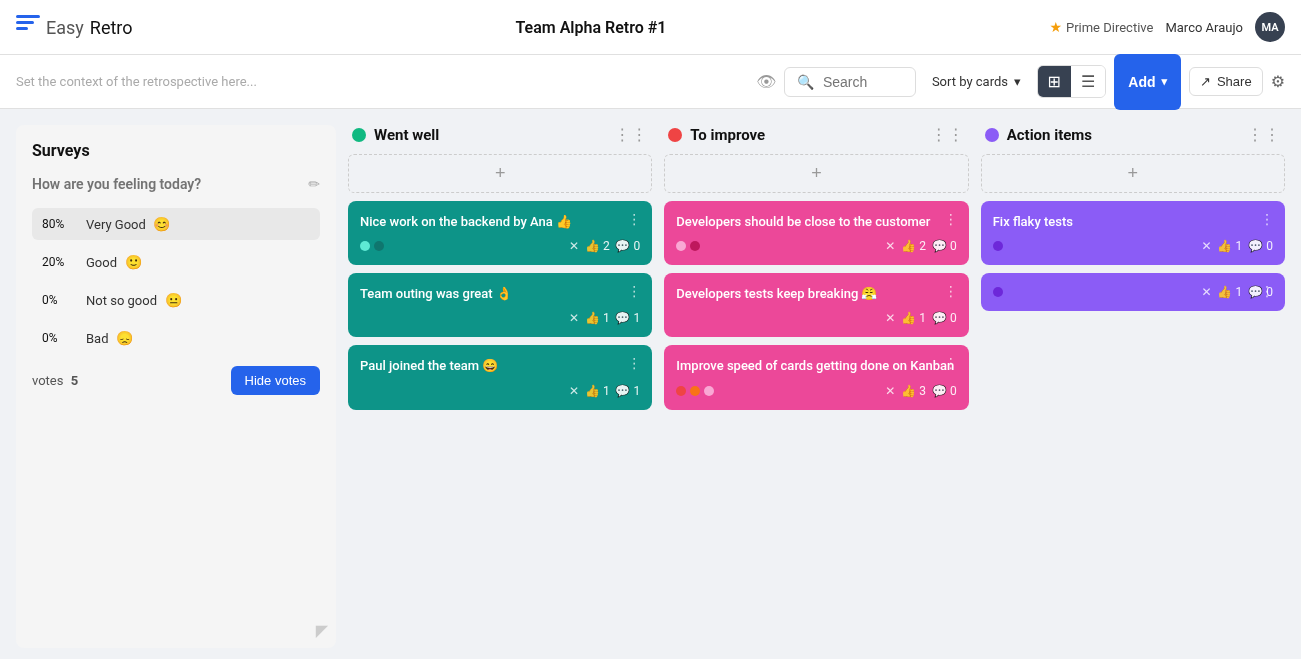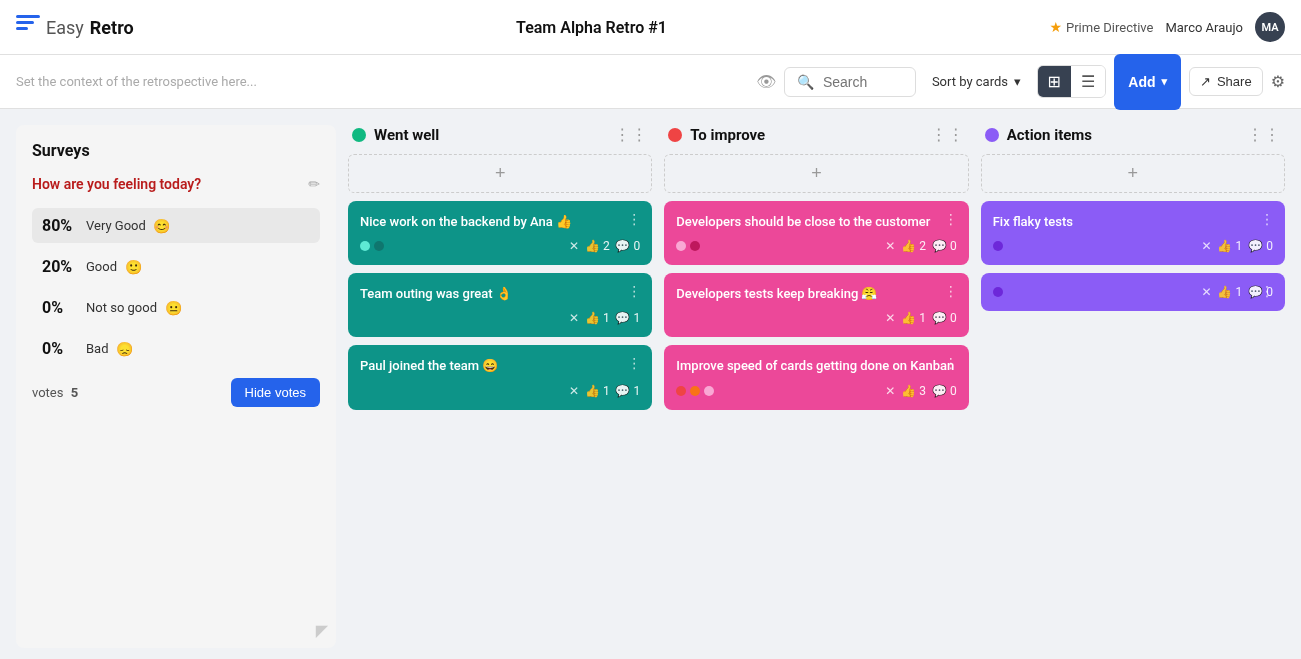--- a/index.html
+++ b/index.html
@@ -2,21 +2,21 @@
 <html><head>
   <meta charset="utf-8">
   <style>
     * { box-sizing: border-box; margin: 0; padding: 0; }
     body { font-family: -apple-system, BlinkMacSystemFont, 'Segoe UI', Roboto, sans-serif; background: #f0f2f5; min-height: 659px; overflow: hidden; }
 
     
     .header { background: white; height: 55px; display: flex; align-items: center; padding: 0 16px; border-bottom: 1px solid #e0e0e0; justify-content: space-between; }
     .logo { display: flex; align-items: center; gap: 6px; font-size: 18px; font-weight: 700; }
     .logo-easy { color: #555; font-weight: 400; }
-    .logo-retro { color: #111; font-weight: 700; }
+    .logo-retro { color: #111; font-weight: 400; }
     .logo-icon { width: 24px; height: 24px; display: flex; flex-direction: column; gap: 3px; }
     .logo-icon span { display: block; height: 3px; background: #2563eb; border-radius: 2px; }
     .logo-icon span:nth-child(1) { width: 24px; }
     .logo-icon span:nth-child(2) { width: 18px; }
     .logo-icon span:nth-child(3) { width: 12px; }
     .header-title { font-size: 16px; font-weight: 600; color: #111; }
     .header-right { display: flex; align-items: center; gap: 12px; }
     .header-prime { display: flex; align-items: center; gap: 4px; font-size: 13px; color: #555; }
     .star-icon { color: #f59e0b; font-size: 14px; }
     .header-user { font-size: 13px; color: #333; }
@@ -39,25 +39,25 @@
     .share-btn { display: flex; align-items: center; gap: 6px; font-size: 13px; color: #333; cursor: pointer; padding: 6px 10px; border: 1px solid #ddd; border-radius: 6px; background: white; }
     .gear-icon { font-size: 16px; color: #666; cursor: pointer; }
 
     
     .main { display: flex; padding: 16px; gap: 12px; height: calc(659px - 104px); overflow: hidden; }
 
     
     .surveys-panel { background: #f5f5f5; border-radius: 8px; width: 320px; padding: 16px; flex-shrink: 0; }
     .surveys-title { font-size: 16px; font-weight: 700; color: #111; margin-bottom: 16px; }
     .survey-question { display: flex; align-items: center; justify-content: space-between; margin-bottom: 16px; }
-    .survey-question-text { font-size: 14px; font-weight: 600; color: #b91c1c; }
+    .survey-question-text { font-size: 14px; font-weight: 600; color: #737373; }
     .edit-icon { color: #aaa; cursor: pointer; font-size: 14px; }
     .survey-option { display: flex; align-items: center; gap: 8px; padding: 8px 10px; border-radius: 6px; margin-bottom: 6px; }
     .survey-option.highlighted { background: #e8e8e8; }
-    .survey-pct { font-size: 16px; font-weight: 700; color: #111; min-width: 36px; }
+    .survey-pct { font-size: 12px; font-weight: 400; color: #111; min-width: 36px; }
     .survey-label { font-size: 13px; color: #333; }
     .survey-emoji { font-size: 14px; }
     .votes-row { display: flex; align-items: center; justify-content: space-between; margin-top: 12px; }
     .votes-text { font-size: 13px; color: #555; }
     .hide-votes-btn { background: #2563eb; color: white; border: none; border-radius: 6px; padding: 7px 14px; font-size: 13px; font-weight: 500; cursor: pointer; }
 
     
     .columns { display: flex; gap: 12px; flex: 1; overflow: hidden; }
     .column { flex: 1; display: flex; flex-direction: column; min-width: 0; }
     .column-header { display: flex; align-items: center; gap: 8px; margin-bottom: 10px; padding: 0 4px; }

